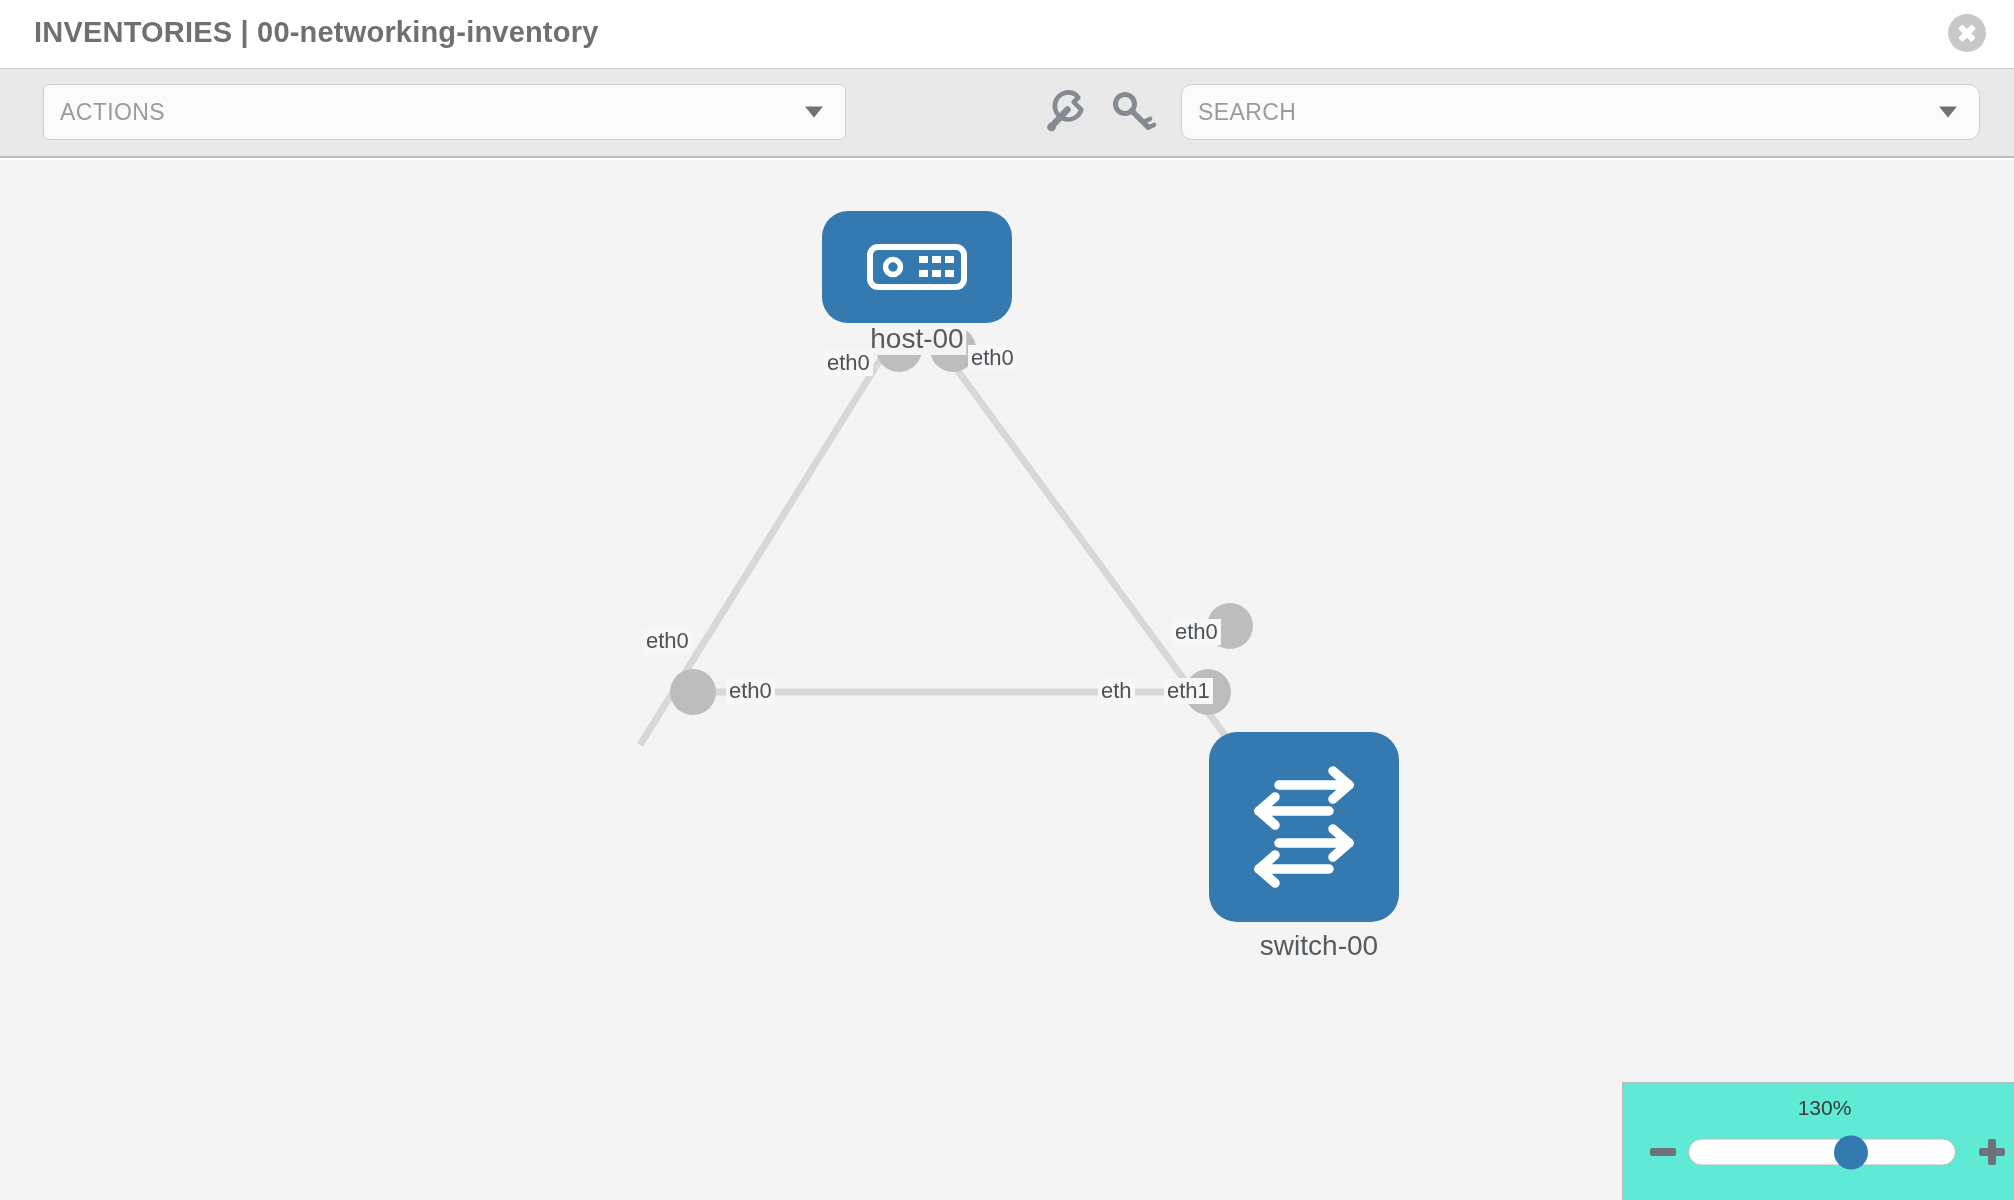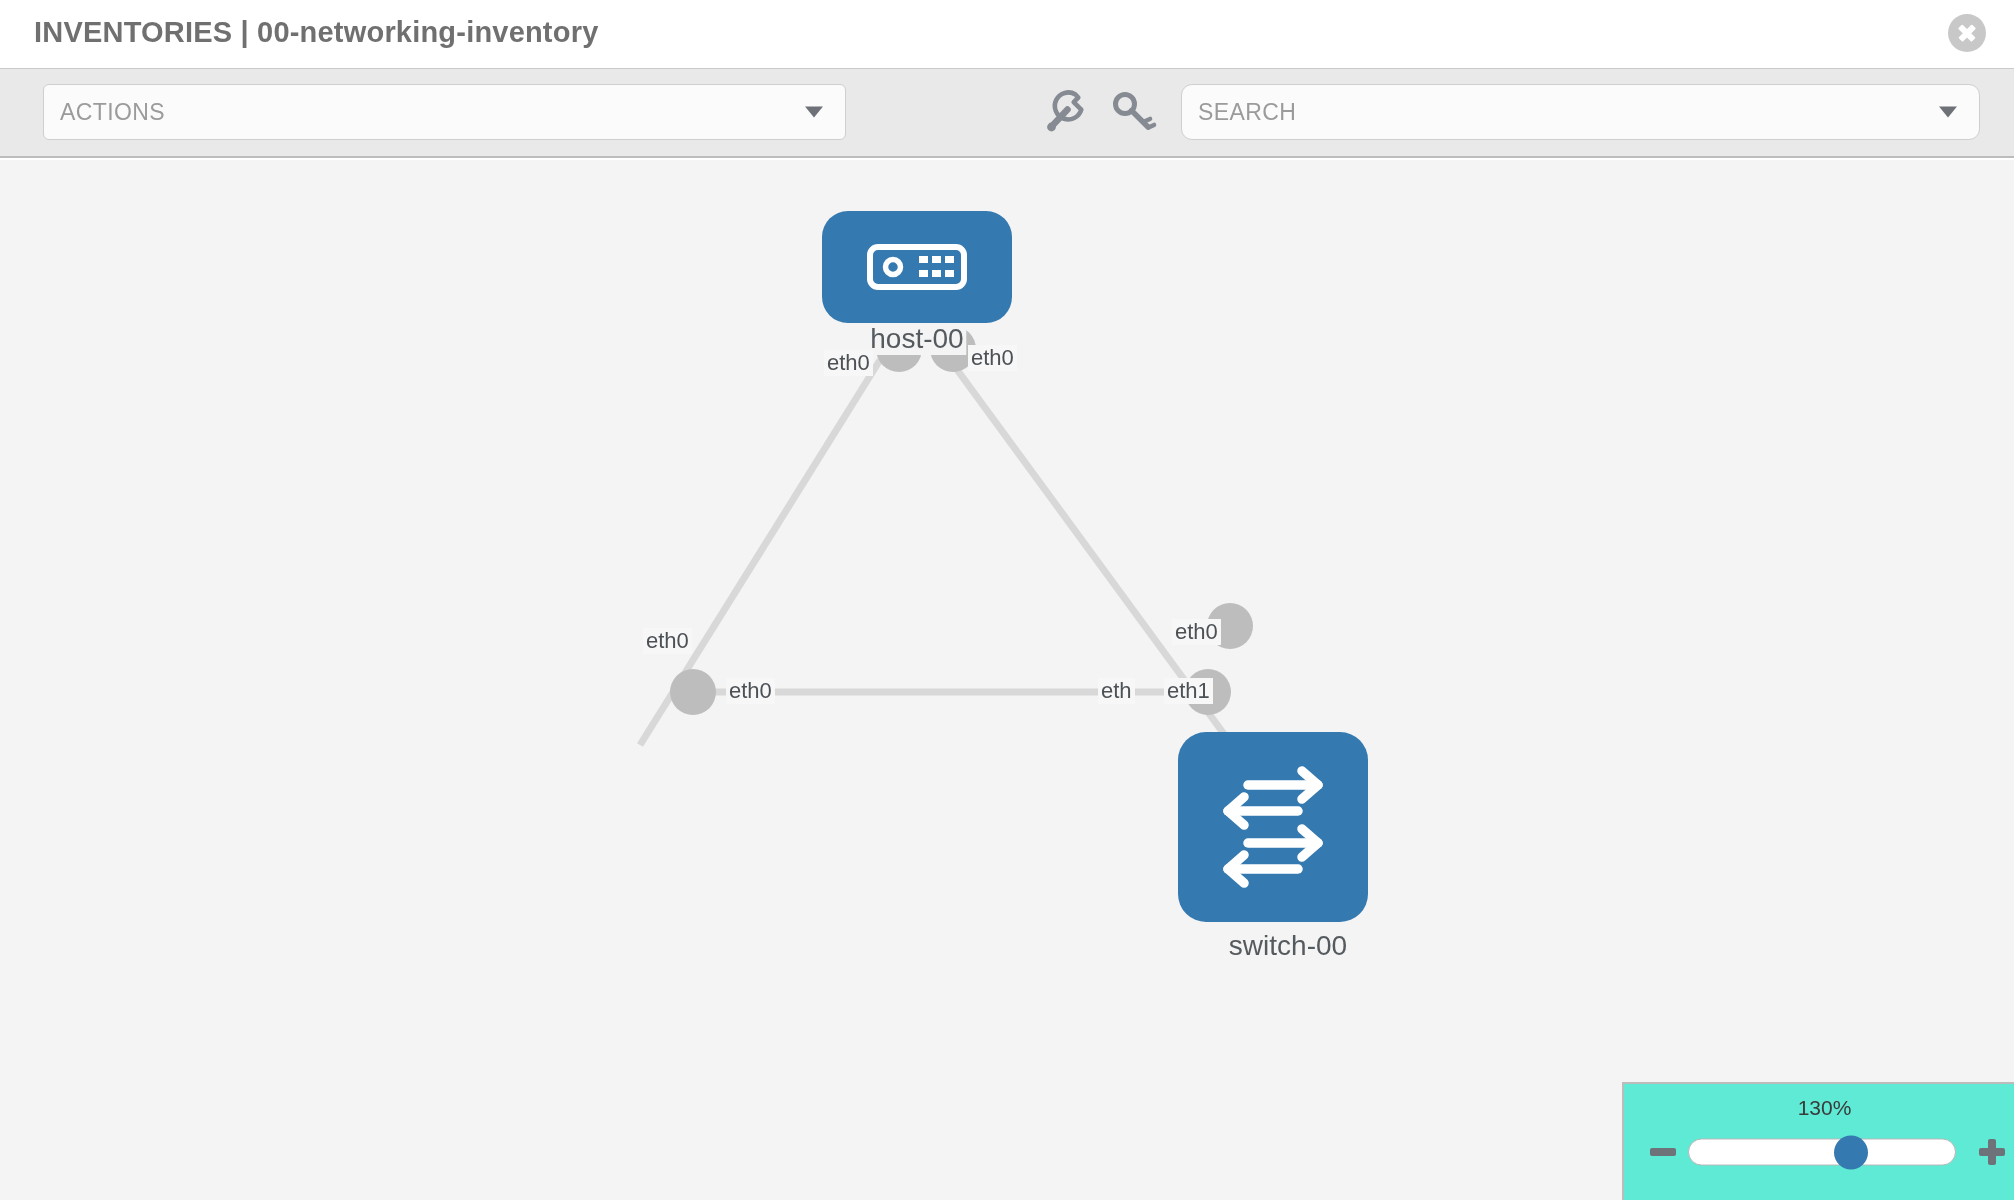--- a/index.html
+++ b/index.html
@@ -233,21 +233,21 @@
           <rect x="78" y="15" width="9" height="7" fill="#fff"></rect>
           <rect x="52" y="29" width="9" height="7" fill="#fff"></rect>
           <rect x="65" y="29" width="9" height="7" fill="#fff"></rect>
           <rect x="78" y="29" width="9" height="7" fill="#fff"></rect>
         </svg>
       </div>
       <div class="node-label" style="top:112px;">host-00</div>
     </div>
 
 
-    <div class="node" style="left:1178px; top:572px; width:220px; height:190px;">
+    <div class="node" style="left:1209px; top:572px; width:220px; height:190px;">
       <div class="node-shape shape-rsquare">
         <svg width="122" height="122" viewBox="0 0 122 122" aria-hidden="true">
           <g stroke="#ffffff" stroke-width="9.5" stroke-linecap="round" stroke-linejoin="round" fill="none">
 
             <path d="M36 19 L106 19"></path>
             <path d="M90 5 L106 19 L90 33"></path>
 
             <path d="M86 45 L16 45"></path>
             <path d="M32 31 L16 45 L32 59"></path>
 

